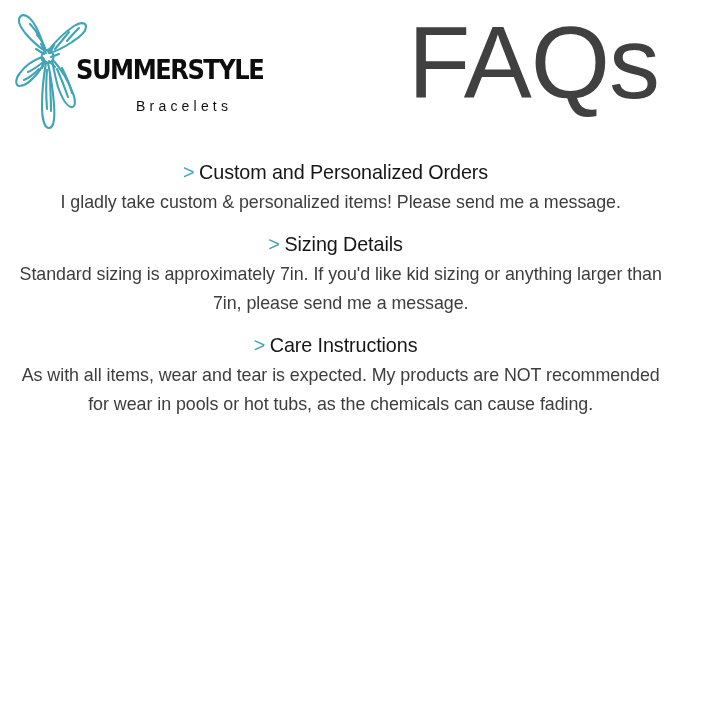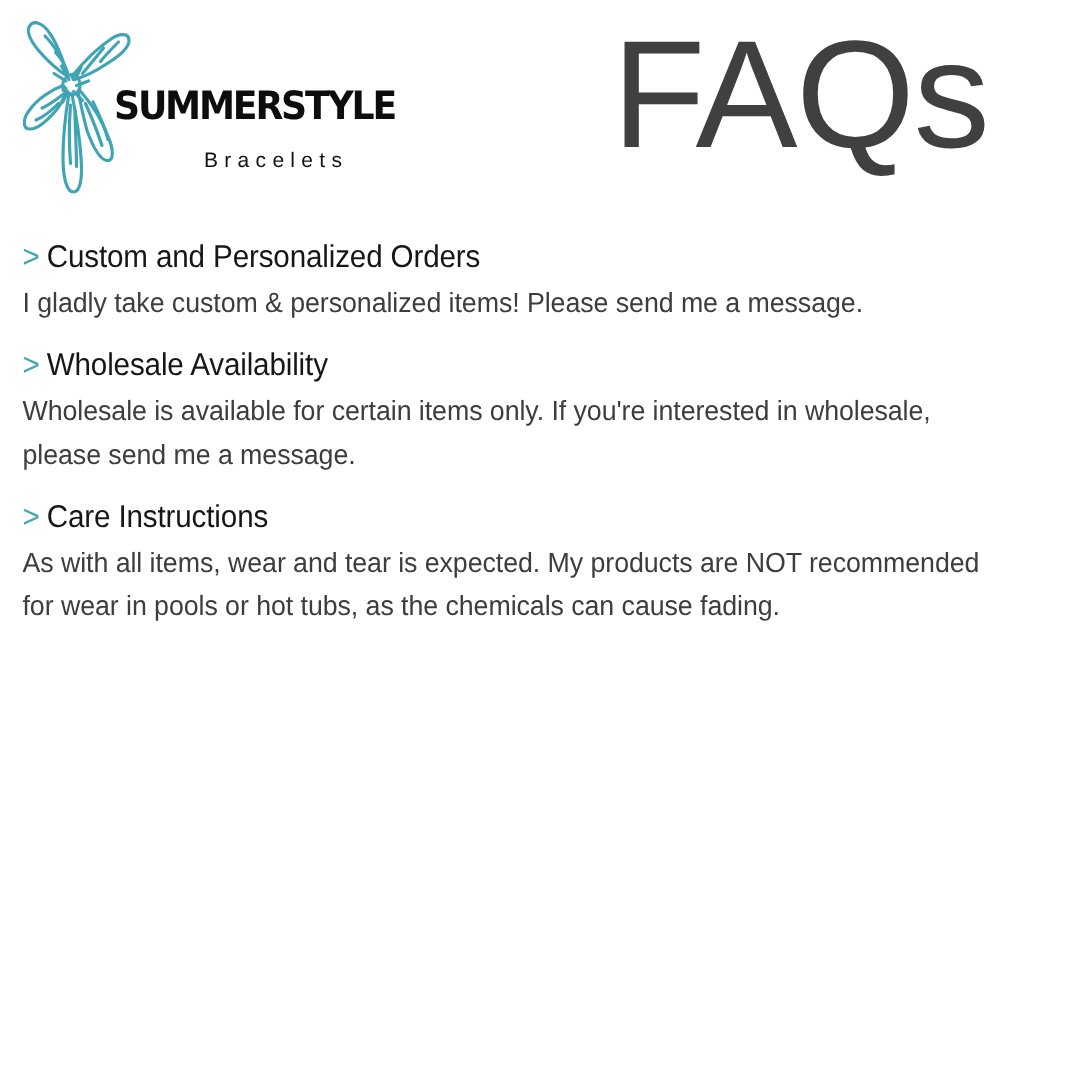--- a/index.html
+++ b/index.html
@@ -89,20 +89,21 @@
   
   .faq-list {
     position: absolute;
     left: 15px;
     top: 158px;
     width: 682px;
   }
 
   .faq-item {
     margin: 0 0 14px 0;
+    text-align: center;
   }
   .faq-item:last-child { margin-bottom: 0; }
 
   .faq-q {
     display: block;
     font-family: "Liberation Sans", sans-serif;
     font-size: 21px;
     line-height: 28px;
     color: #161616;
     letter-spacing: -0.1px;
@@ -178,25 +179,25 @@
     <span class="faq-title">FAQs</span>
   </div>
 
   <div class="faq-list">
 
     <div class="faq-item">
       <span class="faq-q"><span class="chev">&gt;</span><span>Custom and Personalized Orders</span></span>
       <span class="faq-a">I gladly take custom &amp; personalized items! Please send me a message.</span>
     </div>
 
+
     <div class="faq-item">
-      <span class="faq-q"><span class="chev">&gt;</span><span>Wholesale Availability</span></span>
-      <span class="faq-a">Wholesale is available for certain items only. If you're interested in wholesale, please send me a message.</span>
-    </div>
-
+      <span class="faq-q"><span class="chev">&gt;</span><span>Sizing Details</span></span>
+      <span class="faq-a">Standard sizing is approximately 7in. If you'd like kid sizing or anything larger than 7in, please send me a message.</span>
+    </div>
 
     <div class="faq-item">
       <span class="faq-q"><span class="chev">&gt;</span><span>Care Instructions</span></span>
       <span class="faq-a">As with all items, wear and tear is expected. My products are NOT recommended for wear in pools or hot tubs, as the chemicals can cause fading.</span>
     </div>
 
 
   </div>
 </div>
 

